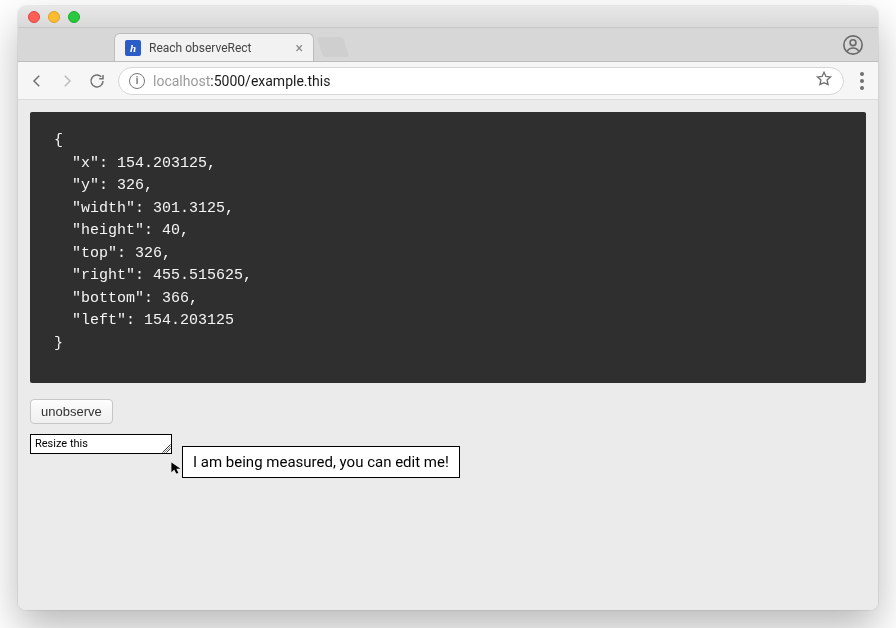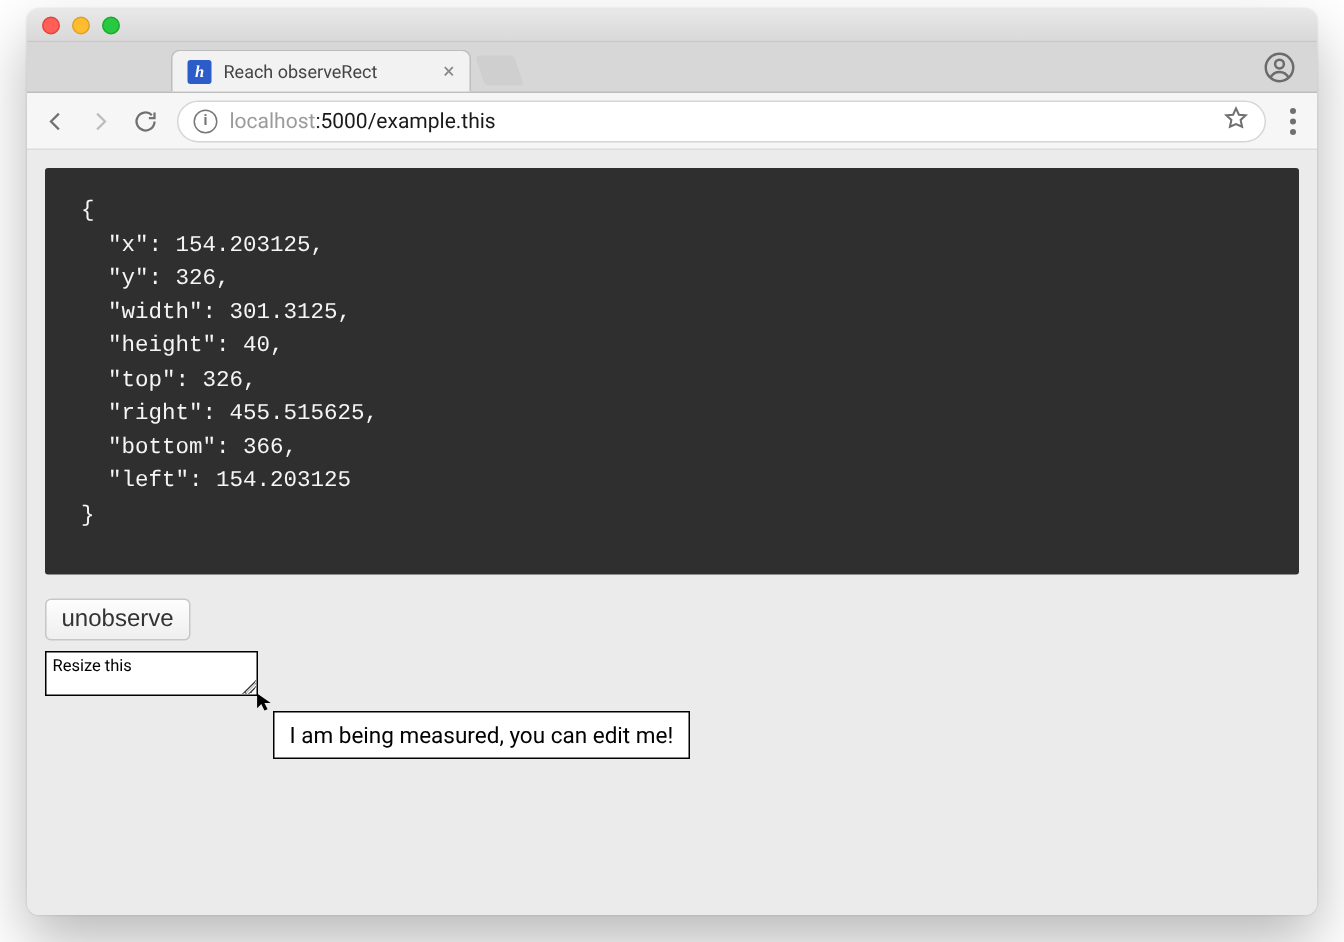--- a/index.html
+++ b/index.html
@@ -146,31 +146,31 @@
     line-height: 1.5;
     padding: 18px 24px 28px 24px;
     white-space: pre;
     border-radius: 2px;
   }
   .btn {
     margin: 4px 14px 0 12px;
     background: linear-gradient(#fdfdfd, #efefef);
     border: 1px solid #c7c7c7;
     border-radius: 4px;
-    font-size: 16px;
+    font-size: 13px;
     padding: 4px 10px;
     color: #333;
     display: inline-block;
   }
   .resize-box {
     position: absolute;
     left: 12px;
     top: 334px;
     width: 142px;
-    height: 30px;
+    height: 20px;
     background: #fff;
     border: 1px solid #000;
     font-size: 11px;
     padding: 2px 4px;
     resize: both;
     overflow: hidden;
     color: #000;
   }
   .resize-box::after {
     content: "";
@@ -184,21 +184,20 @@
   }
   .measured-box {
     position: absolute;
     left: 164px;
     top: 346px;
     background: #fff;
     border: 1px solid #000;
     font-size: 15px;
     padding: 6px 10px;
     color: #000;
-    margin-top: 28px;
   }
   .cursor {
     position: absolute;
     left: 152px;
     top: 360px;
     width: 14px; height: 14px;
     color: #000;
   }
   .cursor svg { width: 14px; height: 14px; }
 </style>

